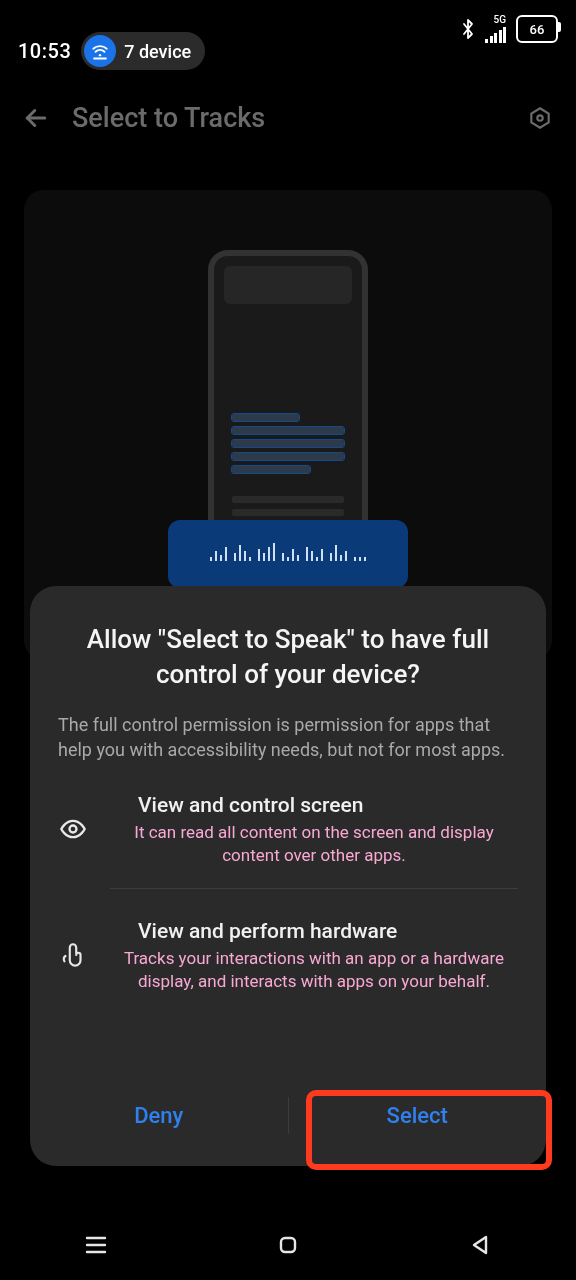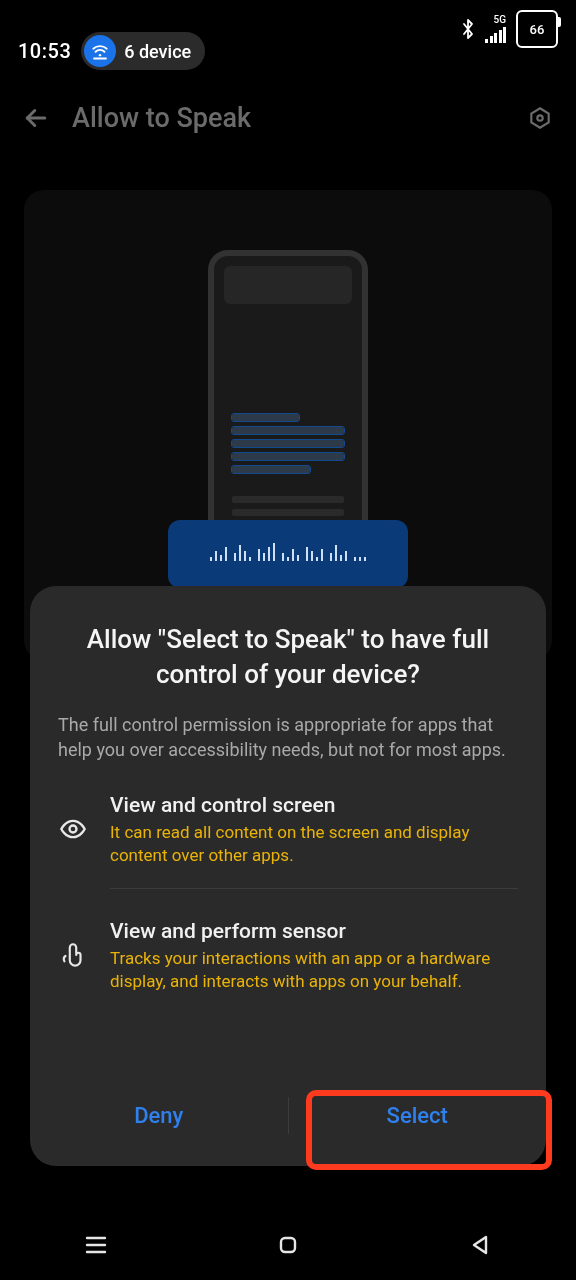--- a/index.html
+++ b/index.html
@@ -8,21 +8,21 @@
   .statusbar { position:absolute; top:0; left:0; right:0; height:58px; display:flex; align-items:center; justify-content:space-between; padding:0 18px; font-size:20px; font-weight:500; color:#fff; }
   .sb-left { display:flex; align-items:center; gap:10px;margin-top:44px; }
   .clock { font-size:20px; font-weight:500; letter-spacing:0.5px; }
   .cast-pill { display:flex; align-items:center; background:#2b2b2b; border-radius:24px; height:38px; padding:3px 14px 3px 3px; gap:8px; }
   .cast-circle { width:32px; height:32px; background:#1a73e8; border-radius:50%; display:flex; align-items:center; justify-content:center; }
   .cast-label { font-size:18px; font-weight:500; color:#fff; }
   .sb-right { display:flex; align-items:center; gap:10px; }
   .sig-5g { font-size:10px; line-height:10px; text-align:left; }
   .sigbars { display:flex; align-items:flex-end; gap:1.5px; height:16px; }
   .sigbars span { width:3px; background:#fff; }
-  .batt { display:flex; align-items:center; border:2px solid #fff; border-radius:6px; height:38px; width:42px; position:relative; justify-content:center; }
+  .batt { display:flex; align-items:center; border:2px solid #fff; border-radius:6px; height:28px; width:42px; position:relative; justify-content:center; }
   .batt::after { content:""; position:absolute; right:-5px; top:5px; width:3px; height:10px; background:#fff; border-radius:0 2px 2px 0; }
   .batt-txt { font-size:13px; font-weight:500; }
   
   .app-header { position:absolute; top:88px; left:0; right:0; height:60px; display:flex; align-items:center; padding:0 20px; color:#6b6b6b; }
   .back-arrow { width:32px; height:32px; display:flex; align-items:center; justify-content:center; }
   .app-title { font-size:27px; font-weight:500; margin-left:20px; color:#6b6b6b; }
   .settings-gear { margin-left:auto; width:32px; height:32px; display:flex; align-items:center; justify-content:center; }
   
   .illus-card { position:absolute; top:190px; left:24px; right:24px; height:470px; background:#0c0c0c; border-radius:20px; display:flex; align-items:flex-start; justify-content:center; overflow:hidden; }
   .phone-frame { margin-top:60px; width:160px; height:370px; border:6px solid #323232; border-radius:20px; background:#1a1a1a; position:relative; overflow:hidden; }
@@ -39,22 +39,22 @@
   .ph-sq { width:18px; height:18px; background:#262626; border-radius:3px; }
   .ph-pill { flex:0 0 auto; margin-left:auto; height:26px; background:#323232; border-radius:4px; display:flex; align-items:center; justify-content:center; gap:8px; padding:0 8px; color:#bfbfbf; font-size:12px; }
   .ph-stop { width:26px; height:26px; background:#a32222; border-radius:50%; display:flex; align-items:center; justify-content:center; }
   .ph-stop div { width:9px; height:9px; background:#fff; border-radius:1px; }
   
   .sheet { position:absolute; left:30px; right:30px; top:586px; background:#2a2a2a; border-radius:26px; padding:36px 28px 28px; height:580px; }
   .sheet-title { font-size:26px; font-weight:500; text-align:center; line-height:1.35; color:#f5f5f5; }
   .sheet-sub { margin-top:20px; font-size:18px; color:#a9a9a9; line-height:1.4; }
   .perm-row { display:flex; gap:22px; margin-top:30px; align-items:flex-start; }
   .perm-icon { width:30px; flex:0 0 30px; display:flex; align-items:center; justify-content:center; margin-top:22px; }
-  .perm-title { font-size:21px; font-weight:500; color:#f1f1f1; }
-  .perm-desc { font-size:17px; color:#eab308; line-height:1.35; margin-top:4px; }
+  .perm-title { font-size:21px; font-weight:500; color:#f1f1f1;margin-left:28px; }
+  .perm-desc { font-size:17px; color:#f9a8d4; line-height:1.35; margin-top:4px;text-align:center; }
   .divider { height:1px; background:#3c3c3c; margin:22px 0 0 52px; }
   .sheet-actions { position:absolute; left:0; right:0; bottom:18px; display:flex; }
   .sheet-btn { flex:1; text-align:center; font-size:22px; font-weight:500; color:#2f80ed; padding:20px 12px; }
   .btn-sep { width:1px; background:#3c3c3c; margin:14px 0; }
   .highlight-box { position:absolute; right:24px; bottom:110px; width:246px; height:80px; border:6px solid #ff3b1f; border-radius:10px; pointer-events:none; }
   
   .navbar { position:absolute; bottom:0; left:0; right:0; height:70px; display:flex; align-items:center; justify-content:space-around; }
   .nav-item { width:34px; height:34px; display:flex; align-items:center; justify-content:center; color:#e6e6e6; }
   svg { display:block; }
 </style>
@@ -66,21 +66,21 @@
     <span class="clock">10:53</span>
     <div class="cast-pill">
       <div class="cast-circle">
         <svg width="18" height="18" viewBox="0 0 24 24" fill="none">
           <path d="M3 9a13 13 0 0 1 18 0" stroke="#fff" stroke-width="2.4" stroke-linecap="round"></path>
           <path d="M6 13a8.5 8.5 0 0 1 12 0" stroke="#fff" stroke-width="2.4" stroke-linecap="round"></path>
           <circle cx="12" cy="17.5" r="1.6" fill="#fff"></circle>
           <path d="M4 22h16" stroke="#fff" stroke-width="2.4" stroke-linecap="round"></path>
         </svg>
       </div>
-      <span class="cast-label">6 device</span>
+      <span class="cast-label">7 device</span>
     </div>
   </div>
   <div class="sb-right">
     <span>
       <svg width="14" height="22" viewBox="0 0 14 22" stroke="#fff" stroke-width="1.8" fill="none" stroke-linejoin="round" stroke-linecap="round">
         <path d="M3 6l8 10-4 4V2l4 4-8 10"></path>
       </svg>
     </span>
     <div style="display:flex;flex-direction:column;align-items:flex-end;gap:2px;">
       <span class="sig-5g">5G</span>
@@ -98,21 +98,21 @@
   </div>
 </div>
 
 <div class="app-header">
   <span class="back-arrow">
     <svg width="30" height="30" viewBox="0 0 24 24" fill="none" stroke="#6b6b6b" stroke-width="2.4" stroke-linecap="round" stroke-linejoin="round">
       <path d="M19 12H5"></path>
         <path d="M11 6l-6 6 6 6"></path>
     </svg>
   </span>
-  <span class="app-title">Allow to Speak</span>
+  <span class="app-title">Select to Tracks</span>
   <span class="settings-gear">
     <svg width="26" height="26" viewBox="0 0 24 24" fill="none" stroke="#6b6b6b" stroke-width="2">
       <polygon points="12,3 20,8 20,16 12,21 4,16 4,8"></polygon>
       <circle cx="12" cy="12" r="2.5"></circle>
     </svg>
   </span>
 </div>
 
 <div class="illus-card">
   <div class="phone-frame">
@@ -148,21 +148,21 @@
       <span style="height:8px"></span><span style="height:4px"></span><span style="height:12px"></span><span style="height:6px"></span>
       <span style="height:14px"></span><span style="height:10px"></span><span style="height:4px"></span><span style="height:12px"></span>
       <span style="height:8px"></span><span style="height:16px"></span><span style="height:6px"></span><span style="height:10px"></span>
       <span style="height:4px"></span><span style="height:4px"></span><span style="height:4px"></span>
     </div>
   </div>
 </div>
 
 <div class="sheet">
   <div class="sheet-title">Allow "Select to Speak" to have full control of your device?</div>
-  <div class="sheet-sub">The full control permission is appropriate for apps that help you over accessibility needs, but not for most apps.</div>
+  <div class="sheet-sub">The full control permission is permission for apps that help you with accessibility needs, but not for most apps.</div>
 
   <div class="perm-row">
     <div class="perm-icon">
       <svg width="28" height="28" viewBox="0 0 24 24" fill="none" stroke="#e8e8e8" stroke-width="2">
         <path d="M2 12s3.5-7 10-7 10 7 10 7-3.5 7-10 7S2 12 2 12z"></path>
         <circle cx="12" cy="12" r="3"></circle>
       </svg>
     </div>
     <div>
       <div class="perm-title">View and control screen</div>
@@ -174,21 +174,21 @@
 
   <div class="perm-row">
     <div class="perm-icon">
       <svg width="26" height="30" viewBox="0 0 24 28" fill="none" stroke="#e8e8e8" stroke-width="2" stroke-linejoin="round" stroke-linecap="round">
         <path d="M9 11V6a3 3 0 0 1 6 0v5"></path>
         <path d="M9 12v6a5 5 0 0 0 10 0v-5a2 2 0 0 0-4 0"></path>
         <path d="M5 14c-1.5 1-2 3-1 5"></path>
       </svg>
     </div>
     <div>
-      <div class="perm-title">View and perform sensor</div>
+      <div class="perm-title">View and perform hardware</div>
       <div class="perm-desc">Tracks your interactions with an app or a hardware display, and interacts with apps on your behalf.</div>
     </div>
   </div>
 
   <div class="sheet-actions">
     <div class="sheet-btn">Deny</div>
     <div class="btn-sep"></div>
     <div class="sheet-btn">Select</div>
   </div>
 </div>

